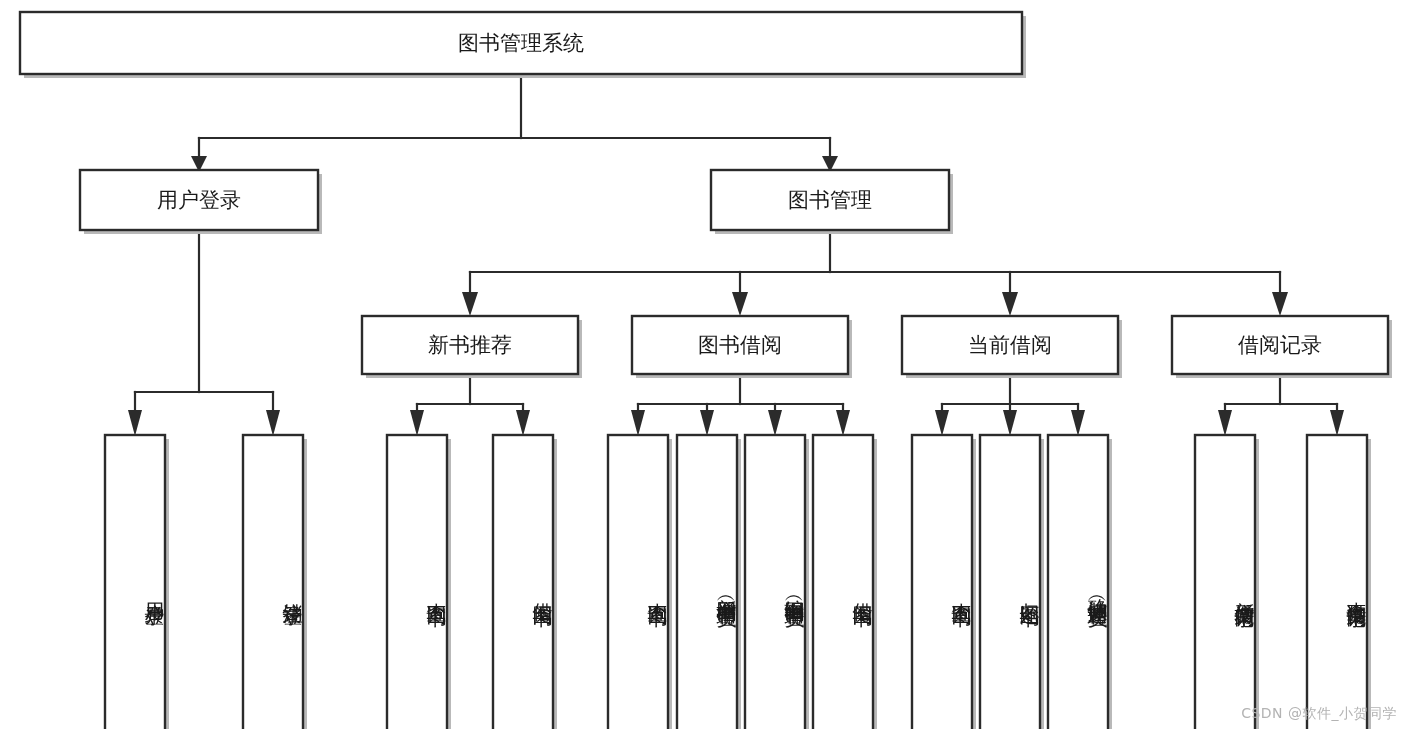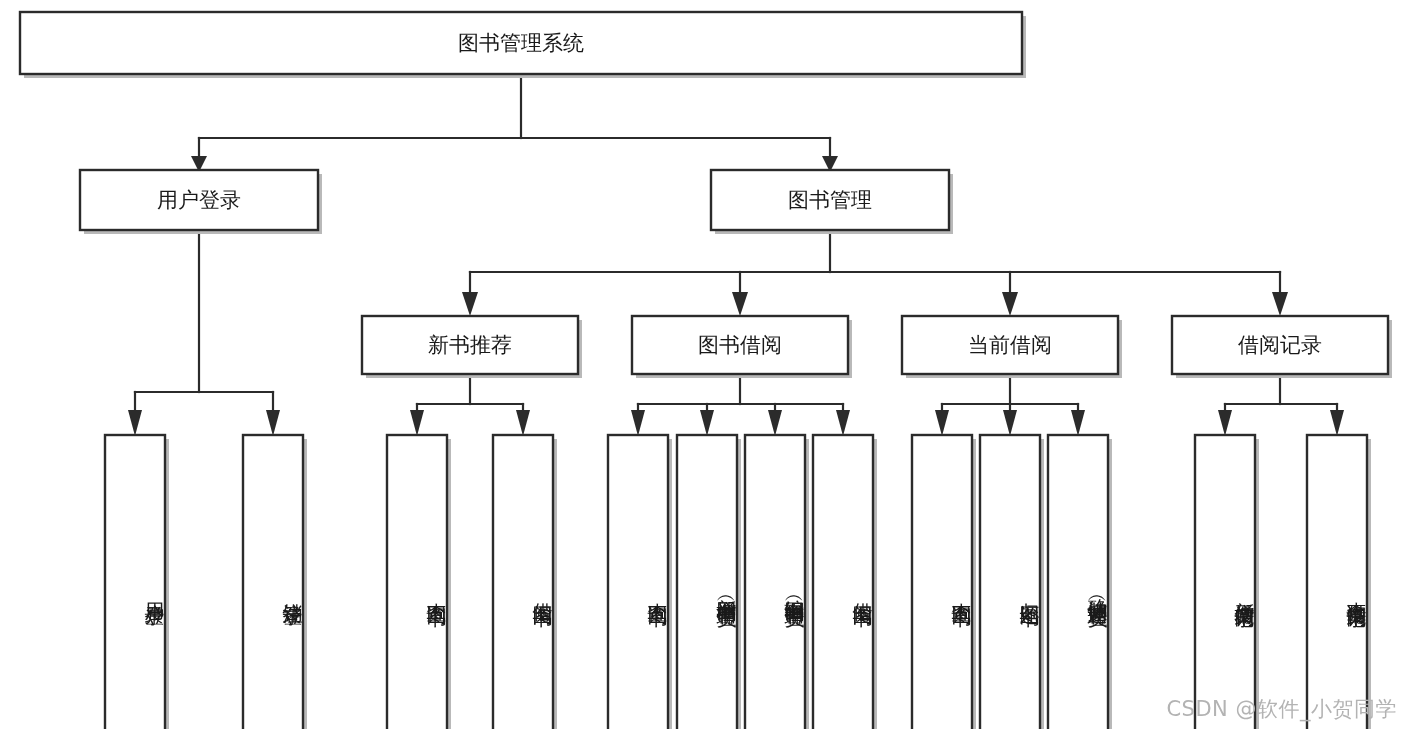--- a/index.html
+++ b/index.html
@@ -64,21 +64,21 @@
     text-align: center;
     white-space: nowrap;
     pointer-events: none;
     user-select: none;
   }
   .watermark {
     position: absolute;
     right: 8px;
     bottom: 6px;
     font-family: "DejaVu Sans", "Liberation Sans", sans-serif;
-    font-size: 21px;
+    font-size: 14px;
     color: #b3b3b3;
     letter-spacing: 0.5px;
     white-space: nowrap;
     user-select: none;
   }
 </style>
 </head>
 <body>
 
 <div id="diagram-root">

